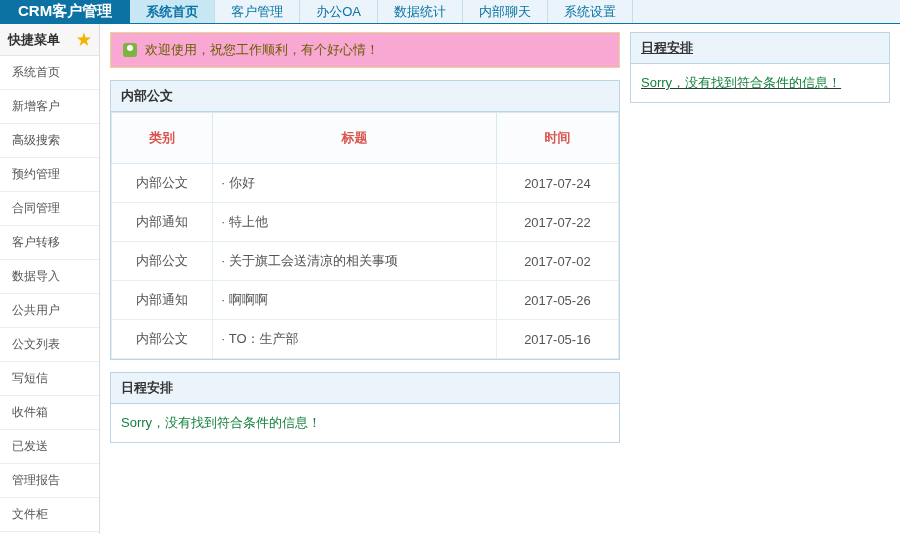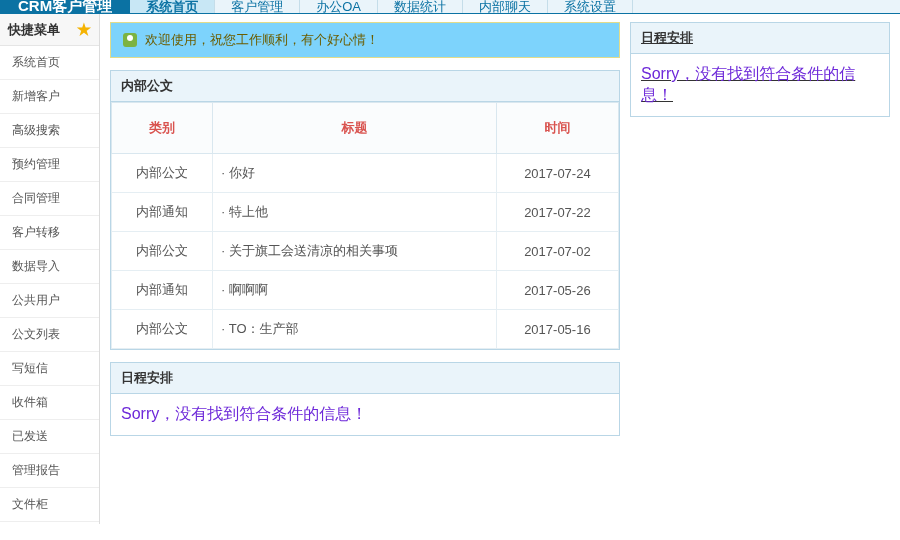--- a/index.html
+++ b/index.html
@@ -1,40 +1,40 @@
 <!DOCTYPE html>
 <html><head>
   <meta charset="utf-8">
   <style>
     * { margin: 0; padding: 0; box-sizing: border-box; }
     body { font-family: "Microsoft YaHei", Arial, sans-serif; font-size: 13px; color: #333; background: #fff; width: 900px; height: 540px; overflow: hidden; }
     
-    .topbar { display: flex; align-items: stretch; height: 14px; background: #eaf4fa; border-bottom: 1px solid #0b72a3; }
+    .topbar { display: flex; align-items: stretch; height: 24px; background: #eaf4fa; border-bottom: 1px solid #0b72a3; }
     .brand { background: #0b72a3; color: #fff; font-weight: bold; font-size: 15px; padding: 0 18px; display: flex; align-items: center; }
     .topnav { display: flex; }
     .topnav .item { padding: 0 16px; display: flex; align-items: center; color: #0b72a3; cursor: pointer; border-right: 1px solid #c5dde9; }
     .topnav .item.active { background: #c8e7f5; font-weight: bold; }
     
     .layout { display: flex; height: calc(100% - 30px); }
     .sidebar { width: 100px; border-right: 1px solid #dcdcdc; background: #fff; overflow-y: auto; }
     .side-head { display: flex; align-items: center; justify-content: space-between; padding: 6px 8px; font-weight: bold; background: #f7f7f7; border-bottom: 1px solid #e5e5e5; }
     .side-head .star { color: #f5b301; font-size: 16px; }
     .side-item { padding: 8px 12px; border-bottom: 1px solid #eee; cursor: pointer; font-size: 12px; color: #555; }
     
     .main { flex: 1; padding: 8px 10px; display: flex; gap: 10px; overflow: auto; }
     .col-left { flex: 1; display: flex; flex-direction: column; gap: 12px; min-width: 0; }
     .col-right { width: 260px; display: flex; flex-direction: column; gap: 12px; text-decoration: underline; }
     
-    .welcome { background: #7dd3fc; border: 1px solid #e2dc8a; padding: 8px 12px; display: flex; align-items: center; gap: 8px; color: #6b5d00; }
+    .welcome { background: #f9a8d4; border: 1px solid #e2dc8a; padding: 8px 12px; display: flex; align-items: center; gap: 8px; color: #6b5d00; }
     .welcome .usericon { display: inline-block; width: 14px; height: 14px; background: #7cb342; border-radius: 3px; position: relative; }
     .welcome .usericon::after { content: ""; position: absolute; top: 2px; left: 4px; width: 6px; height: 6px; background: #fff; border-radius: 50%; }
     
     .panel { border: 1px solid #b9d6e6; background: #fff; }
     .panel-head { background: #eaf4fa; border-bottom: 1px solid #b9d6e6; padding: 6px 10px; font-weight: bold; color: #333; }
-    .panel-body { padding: 10px; font-size: 16px; color: #6d28d9; }
+    .panel-body { padding: 10px; font-size: 13px; color: #15803d; }
     
     table.grid { width: 100%; border-collapse: collapse; }
     table.grid th { color: #d9534f; font-weight: bold; padding: 16px; border: 1px solid #d9e7ef; background: #fafcfd; text-align: center; font-size: 13px; }
     table.grid td { padding: 10px 8px; border: 1px solid #e5eef3; color: #555; font-size: 13px; }
     table.grid td.center { text-align: center; }
     table.grid td.title-cell::before { content: "· "; }
   </style>
 </head>
 <body>
 

